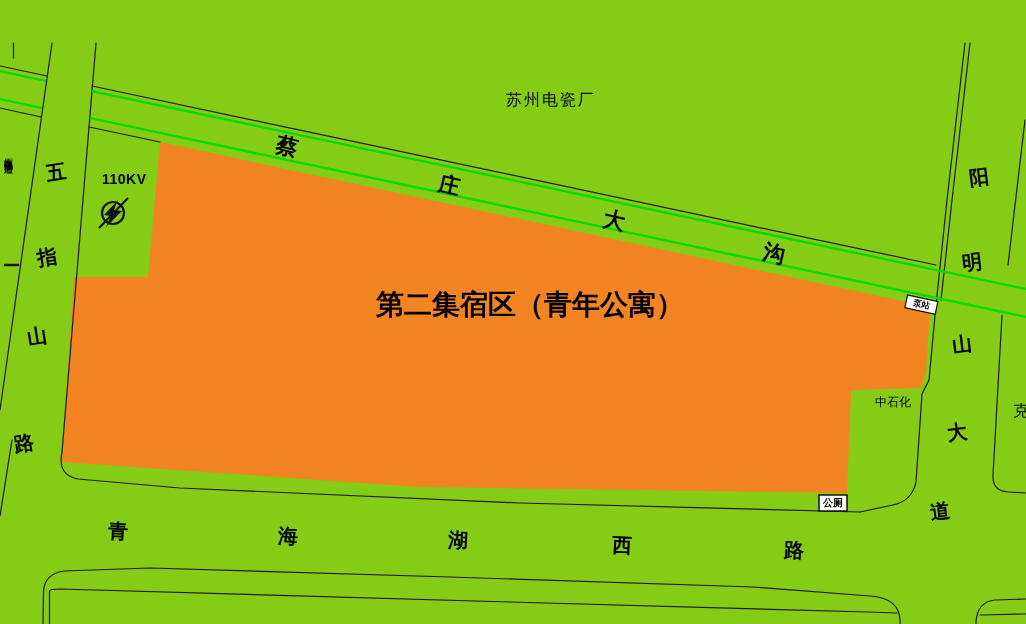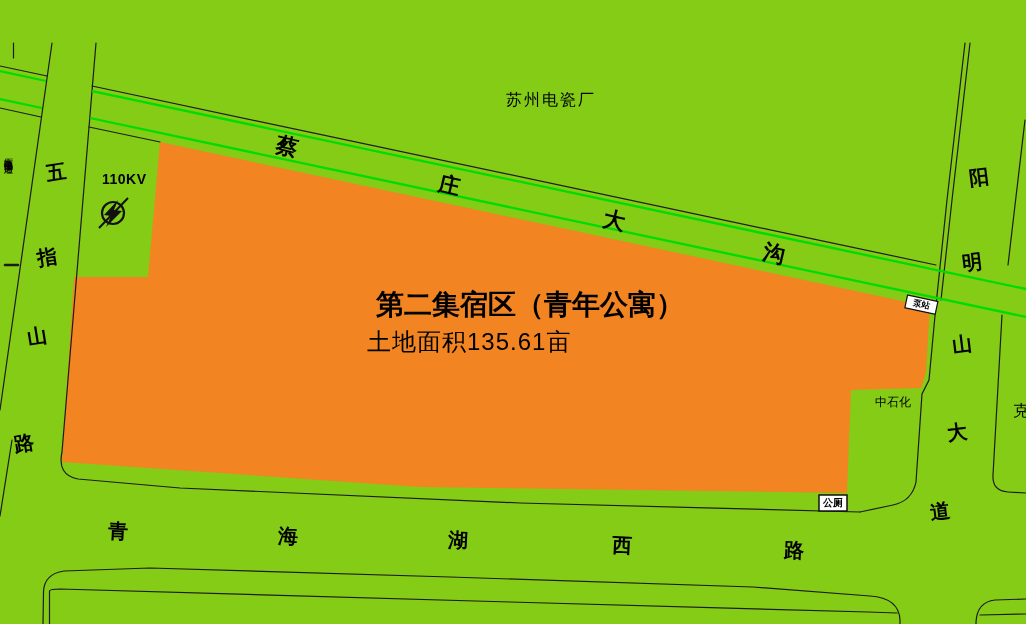--- a/index.html
+++ b/index.html
@@ -64,21 +64,20 @@
     </g>
   </svg>
 
   <div class="lbl" style="left:506px;top:92px;font-size:16px;letter-spacing:2px;">苏州电瓷厂</div>
 
   <div class="lbl vtext" style="left:4px;top:150px;font-size:9.5px;height:90px;">高压电力预留通道</div>
 
   <div class="lbl" style="left:102px;top:172px;font-size:14px;font-weight:bold;letter-spacing:0.5px;text-align:center;">110KV</div>
 
   <div class="lbl title1" style="left:335px;top:291px;font-size:28px;margin-left:41px;">第二集宿区（青年公寓）</div>
-  <div class="lbl title2" style="left:367px;top:330px;font-size:24px;">土地面积135.61亩</div>
 
   <div class="lbl" style="left:875px;top:396px;font-size:12px;">中石化</div>
 
   <div class="boxlbl" style="left:819px;top:495px;width:28px;height:16px;font-size:10px;">公厕</div>
   <div class="boxlbl" style="left:906px;top:298px;width:31px;height:13px;font-size:8.5px;transform:rotate(12deg);">泵站</div>
 
   <span class="rchar" style="left:276px;top:136px;font-size:22px;transform:rotate(13deg);">蔡</span>
   <span class="rchar" style="left:438px;top:175px;font-size:22px;transform:rotate(13deg);">庄</span>
   <span class="rchar" style="left:603px;top:210px;font-size:22px;transform:rotate(13deg);">大</span>
   <span class="rchar" style="left:763px;top:243px;font-size:22px;transform:rotate(13deg);">沟</span>

